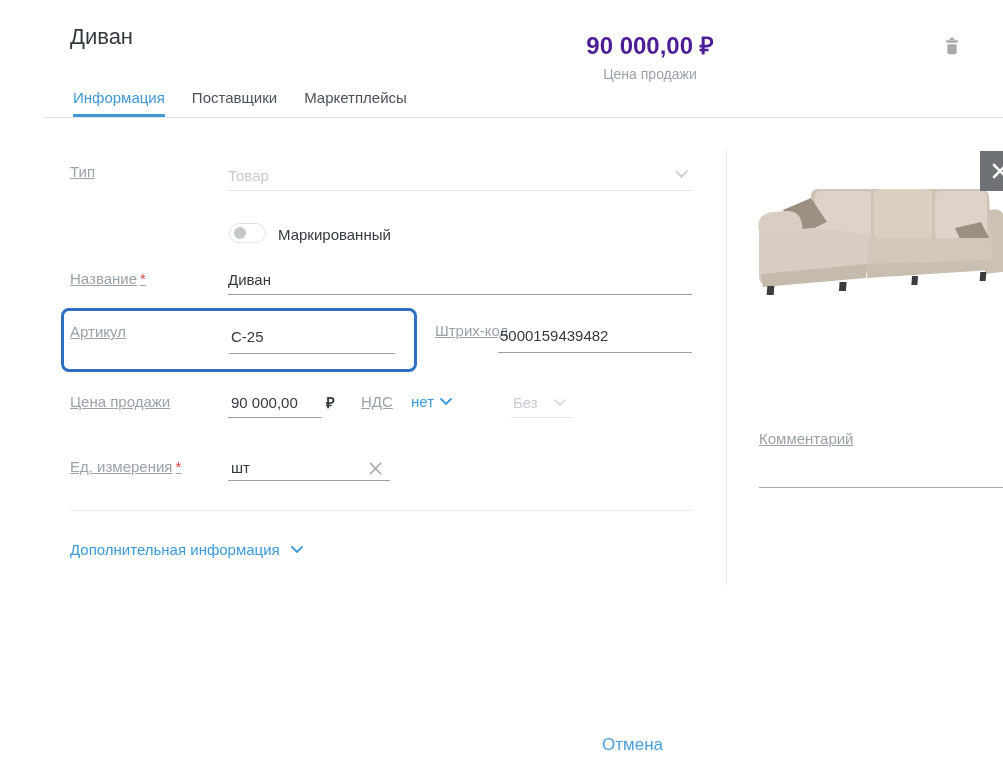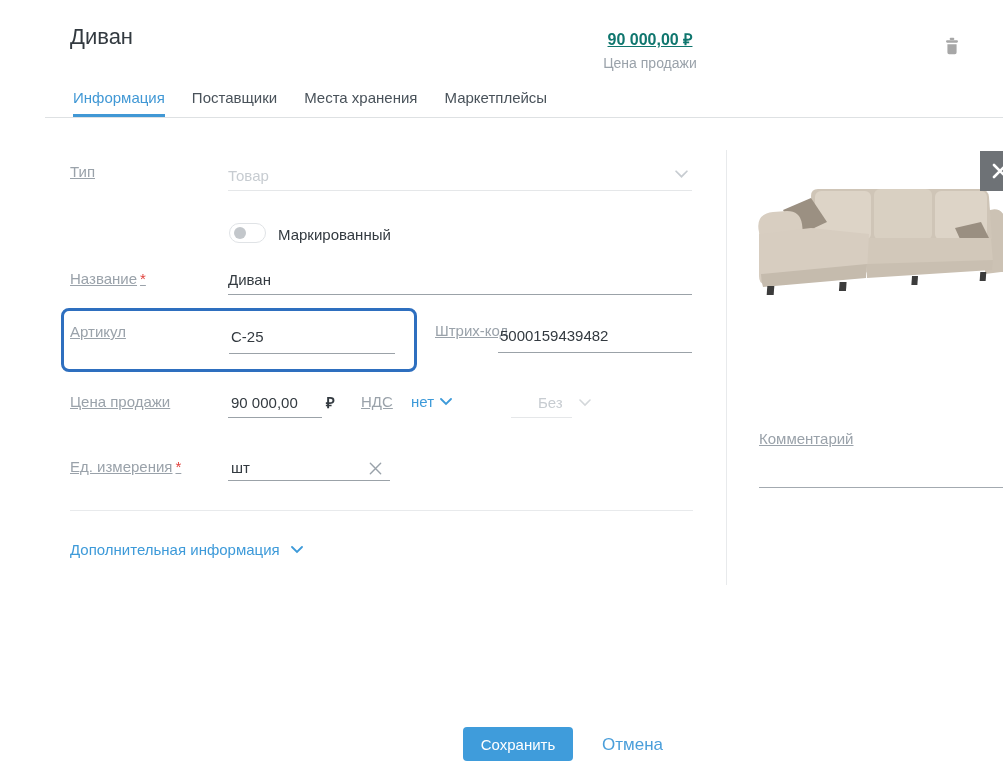--- a/index.html
+++ b/index.html
@@ -4,21 +4,21 @@
 <style>
   * { margin:0; padding:0; box-sizing:border-box; }
   html,body { width:1003px; height:779px; background:#fff; overflow:hidden;
               font-family:"Liberation Sans", sans-serif; }
   .abs { position:absolute; }
   #modal { position:relative; width:1003px; height:779px; background:#fff;margin-left:45px; }
 
   
   .title { left:25px; top:24px; font-size:22px; color:#333a40; }
   .price-block { left:480px; top:28px; width:250px; text-align:center; }
-  .price-value { font-size:16px; font-weight:bold; color:#0f766e;text-decoration:underline; }
+  .price-value { font-size:24px; font-weight:bold; color:#4c1d95; }
   .price-caption { font-size:14px; color:#9aa2aa; margin-top:5px; }
   .icon-btn { display:flex; align-items:center; justify-content:center; cursor:pointer; background:none; border:none; }
   .trash-btn { left:891px; top:30px; width:32px; height:32px; }
   .close-btn { left:962px; top:10px; width:26px; height:26px; }
 
   
   .tabs { left:0; top:89px; width:1003px; height:29px; border-bottom:1px solid #dee1e3;
           display:flex; gap:27px; padding-left:28px; }
   .tab { font-size:15px; color:#49525a; padding-bottom:10px; border-bottom:3px solid transparent; cursor:pointer; }
   .tab.active { color:#4198d5; border-bottom-color:#4198d5; }
@@ -55,21 +55,21 @@
   .lbl-barcode { left:390px; top:322px; }
   .barcode-value { left:455px; top:327px; }
   .barcode-line { left:453px; top:352px; width:194px; }
 
   .lbl-price { left:25px; top:393px; }
   .price-input { left:186px; top:394px; }
   .price-line { left:183px; top:417px; width:94px; }
   .ruble { left:281px; top:392px; font-weight:bold; color:#333a40; font-size:15px; }
   .lbl-vat { left:316px; top:393px; }
   .vat-select { left:366px; top:393px; font-size:15px; display:flex; align-items:center; gap:6px; cursor:pointer; }
-  .vat-rate { left:493px; top:394px; display:flex; align-items:center; gap:16px; }
+  .vat-rate { left:468px; top:394px; display:flex; align-items:center; gap:16px; }
   .vat-rate-line { left:466px; top:417px; width:61px; }
 
   .lbl-unit { left:25px; top:458px; }
   .unit-value { left:186px; top:459px; }
   .unit-clear { left:320px; top:458px; width:20px; height:20px; color:#9aa2aa; }
   .unit-line { left:183px; top:480px; width:162px; }
 
   .divider { left:25px; top:510px; width:623px; height:1px; background:#e8eaec; }
   .more-link { left:25px; top:541px; font-size:15px; color:#3d9ad9; display:flex; align-items:center; gap:11px; cursor:pointer;text-align:center; }
 
@@ -110,21 +110,20 @@
     <span>
       <svg width="17" height="17" viewBox="0 0 16 16">
         <path d="M2 2 L14 14 M14 2 L2 14" stroke="#b3b8bb" stroke-width="1.5" stroke-linecap="round"></path>
       </svg>
     </span>
   </button>
 
   <div class="abs tabs">
     <div class="tab active">Информация</div>
     <div class="tab">Поставщики</div>
-    <div class="tab">Места хранения</div>
     <div class="tab">Маркетплейсы</div>
   </div>
 
   <div class="abs lbl lbl-type">Тип</div>
   <div class="abs ph type-value">Товар</div>
   <span class="abs type-chev">
     <svg width="13" height="9" viewBox="0 0 12 8">
         <path d="M1 1 L6 6 L11 1" fill="none" stroke="currentColor" stroke-width="1.6" stroke-linecap="round"></path>
       </svg>
   </span>
@@ -228,16 +227,15 @@
     <span>
       <svg width="18" height="18" viewBox="0 0 18 18">
           <path d="M3 3 L15 15 M15 3 L3 15" stroke="#ffffff" stroke-width="2.6" stroke-linecap="round"></path>
         </svg>
     </span>
   </button>
 
   <div class="abs lbl lbl-comment">Комментарий</div>
   <div class="abs comment-line"></div>
 
-  <button class="abs save-btn">Сохранить</button>
   <div class="abs cancel-link">Отмена</div>
 
 </div>
 
 </body></html>

